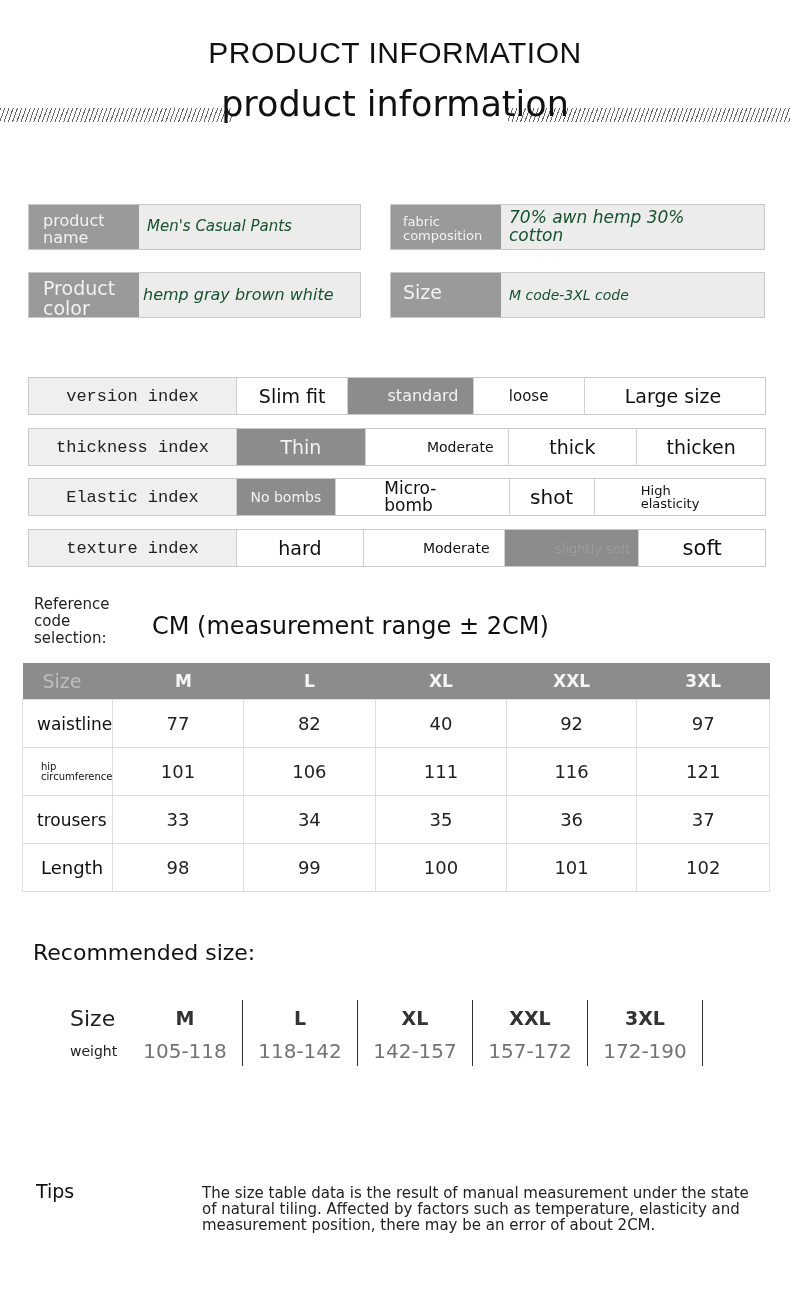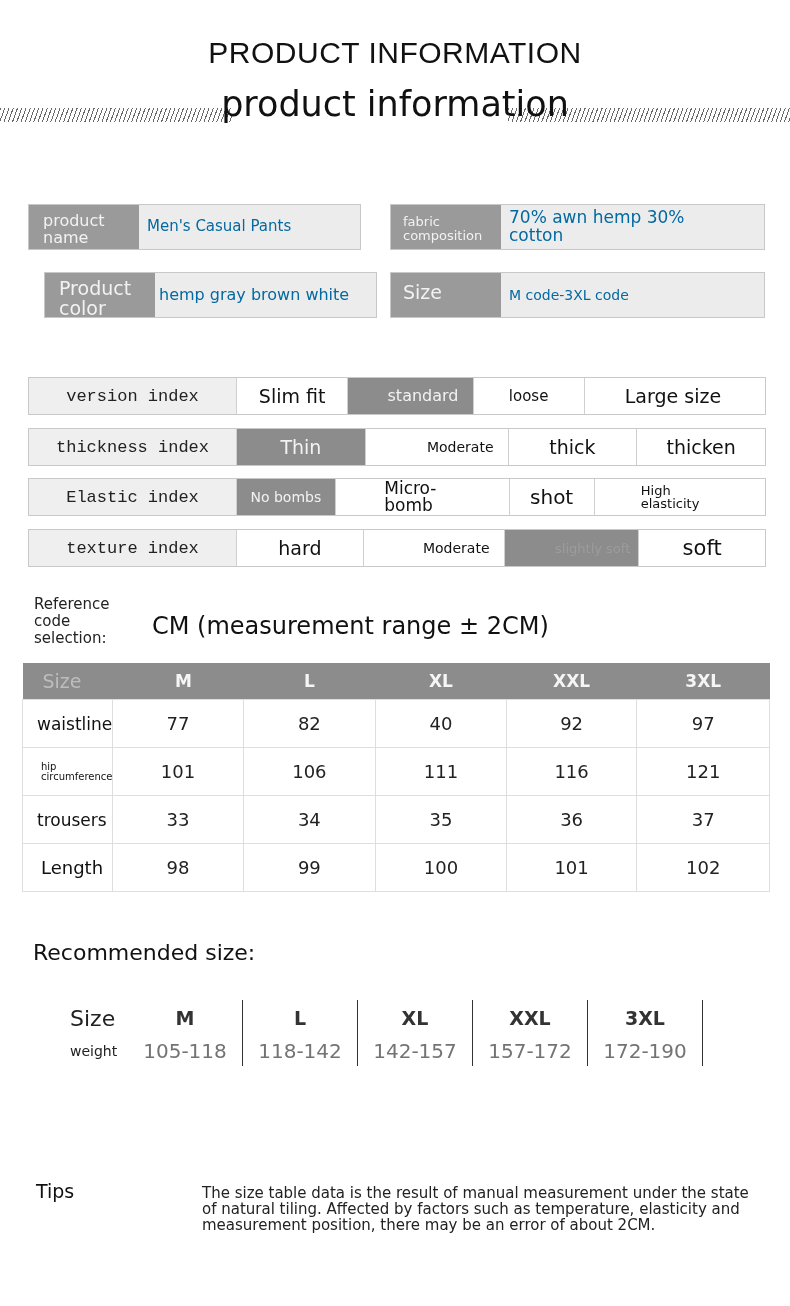--- a/index.html
+++ b/index.html
@@ -13,21 +13,21 @@
     .hatch { top:108px; height:14px; 
       background: repeating-linear-gradient(110deg, #444 0 1px, transparent 1px 4px); opacity:0.8; }
     .hatch.left { left:0; width:232px; }
     .hatch.right { left:508px; width:282px; }
     .title-sub { top:84px; left:0; width:790px; text-align:center;
       font-family:"DejaVu Sans", sans-serif; font-size:35px; color:#111; }
 
     
     .info { position:absolute; display:flex; height:46px; border:1px solid #c8c8c8; background:#ececec; box-sizing:border-box; }
     .info .lbl { background:#9a9a9a; color:#f2f2f2; box-sizing:border-box; padding:4px 0 0 14px; line-height:1.05; }
-    .info .val { padding:4px 8px; display:flex; align-items:center; color:#0369a1; line-height:1.05; }
+    .info .val { padding:4px 8px; display:flex; align-items:center; color:#14532d; line-height:1.05;font-style:italic; }
 
     
     .idx-row { position:absolute; left:28px; width:738px; height:38px; display:flex; border:1px solid #c9c9c9; box-sizing:border-box; }
     .idx-row .h { width:207px; background:#efefef; display:flex; align-items:center; justify-content:center; font-size:17px; color:#222;font-family:Liberation Mono, monospace; }
     .idx-row .c { flex:1; display:flex; align-items:center; justify-content:center; background:#fff; border-left:1px solid #d0d0d0; color:#111; text-align:center; line-height:1.0; }
     .idx-row .c.sel { background:#8c8c8c; color:#f2f2f2; }
 
     
     .ref-label { top:596px; left:34px; font-size:15px; line-height:17px; color:#222; }
     .ref-unit { top:612px; left:152px; font-size:24px; color:#111; }
@@ -62,21 +62,21 @@
 <div class="abs title-sub">product information</div>
 
 <div class="info" style="top:204px;left:28px;width:333px;">
   <div class="lbl" style="width:110px;font-size:16px;padding-top:8px;">product name</div>
   <div class="val" style="font-size:15px;">Men's Casual Pants</div>
 </div>
 <div class="info" style="top:204px;left:390px;width:375px;">
   <div class="lbl" style="width:110px;font-size:13px;padding-top:10px;padding-left:12px;">fabric composition</div>
   <div class="val" style="font-size:17px;width:180px;">70% awn hemp 30% cotton</div>
 </div>
-<div class="info" style="top:272px;left:44px;width:333px;">
+<div class="info" style="top:272px;left:28px;width:333px;">
   <div class="lbl" style="width:110px;font-size:19px;padding-top:6px;overflow:hidden;">Product color</div>
   <div class="val" style="font-size:16px;padding-left:4px;">hemp gray brown white</div>
 </div>
 <div class="info" style="top:272px;left:390px;width:375px;">
   <div class="lbl" style="width:110px;font-size:19px;padding-top:10px;padding-left:12px;">Size</div>
   <div class="val" style="font-size:14px;">M code-3XL code</div>
 </div>
 
 <div class="idx-row" style="top:377px;">
   <div class="h">version index</div>

